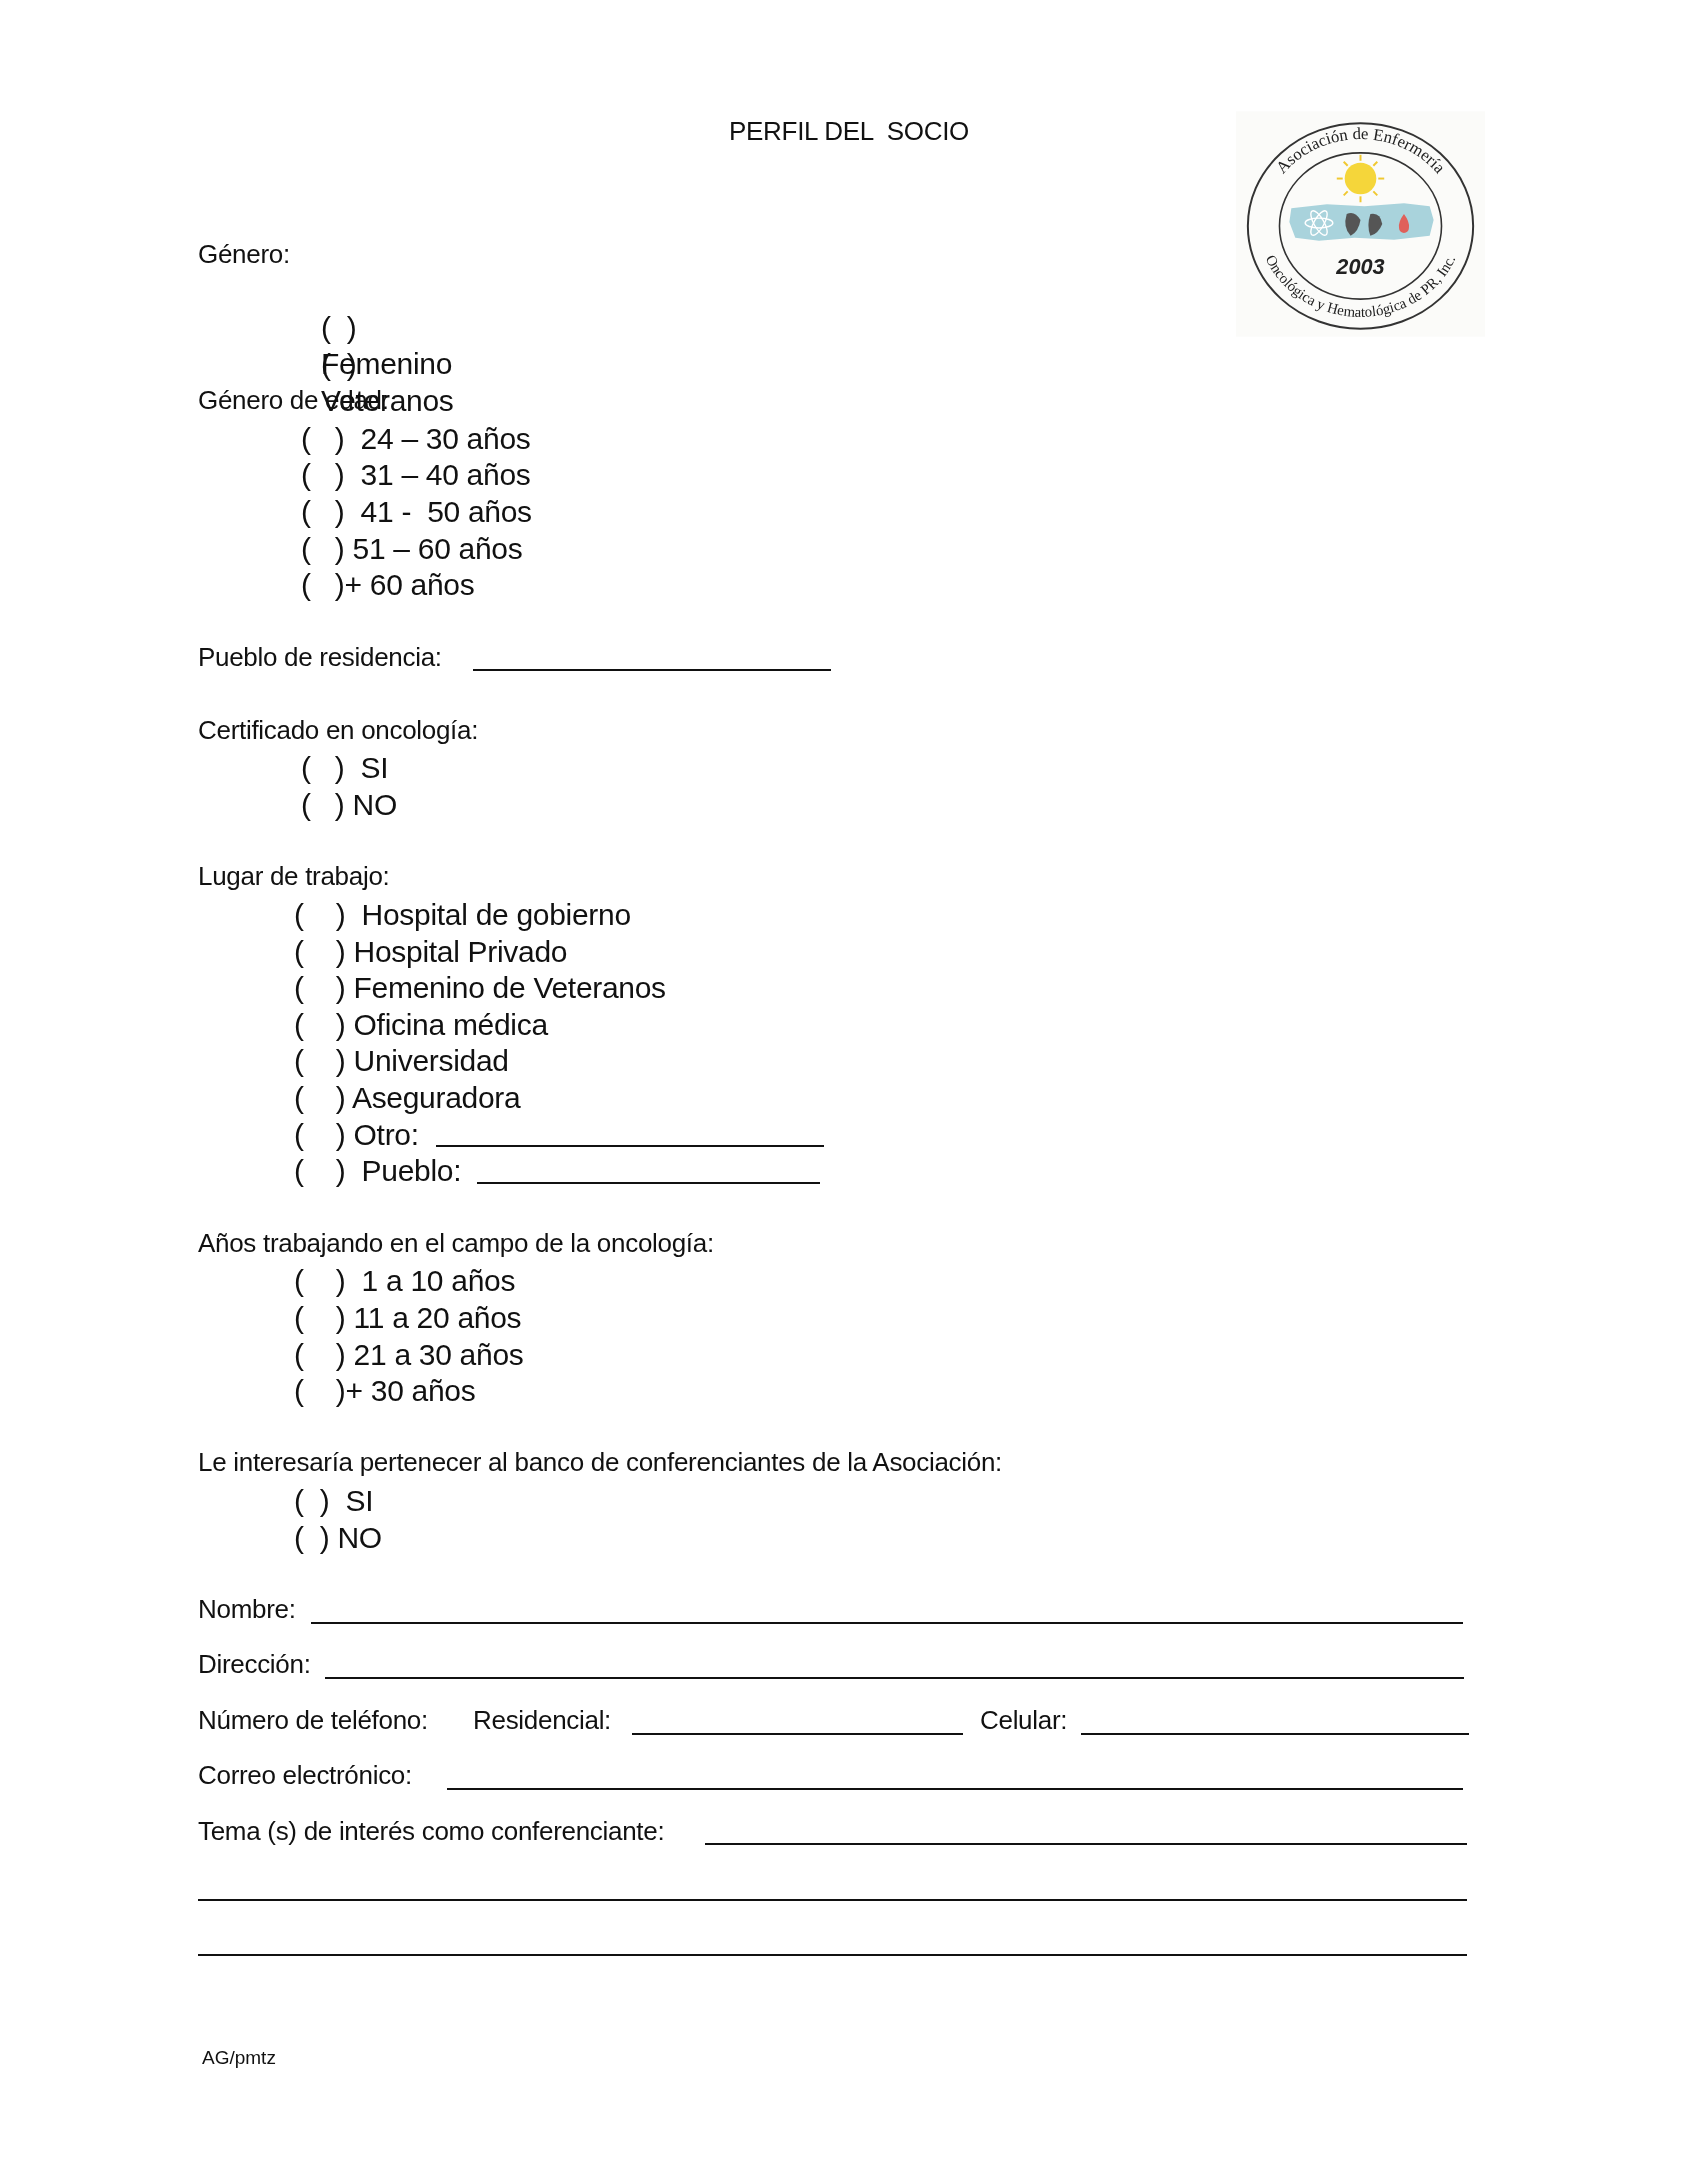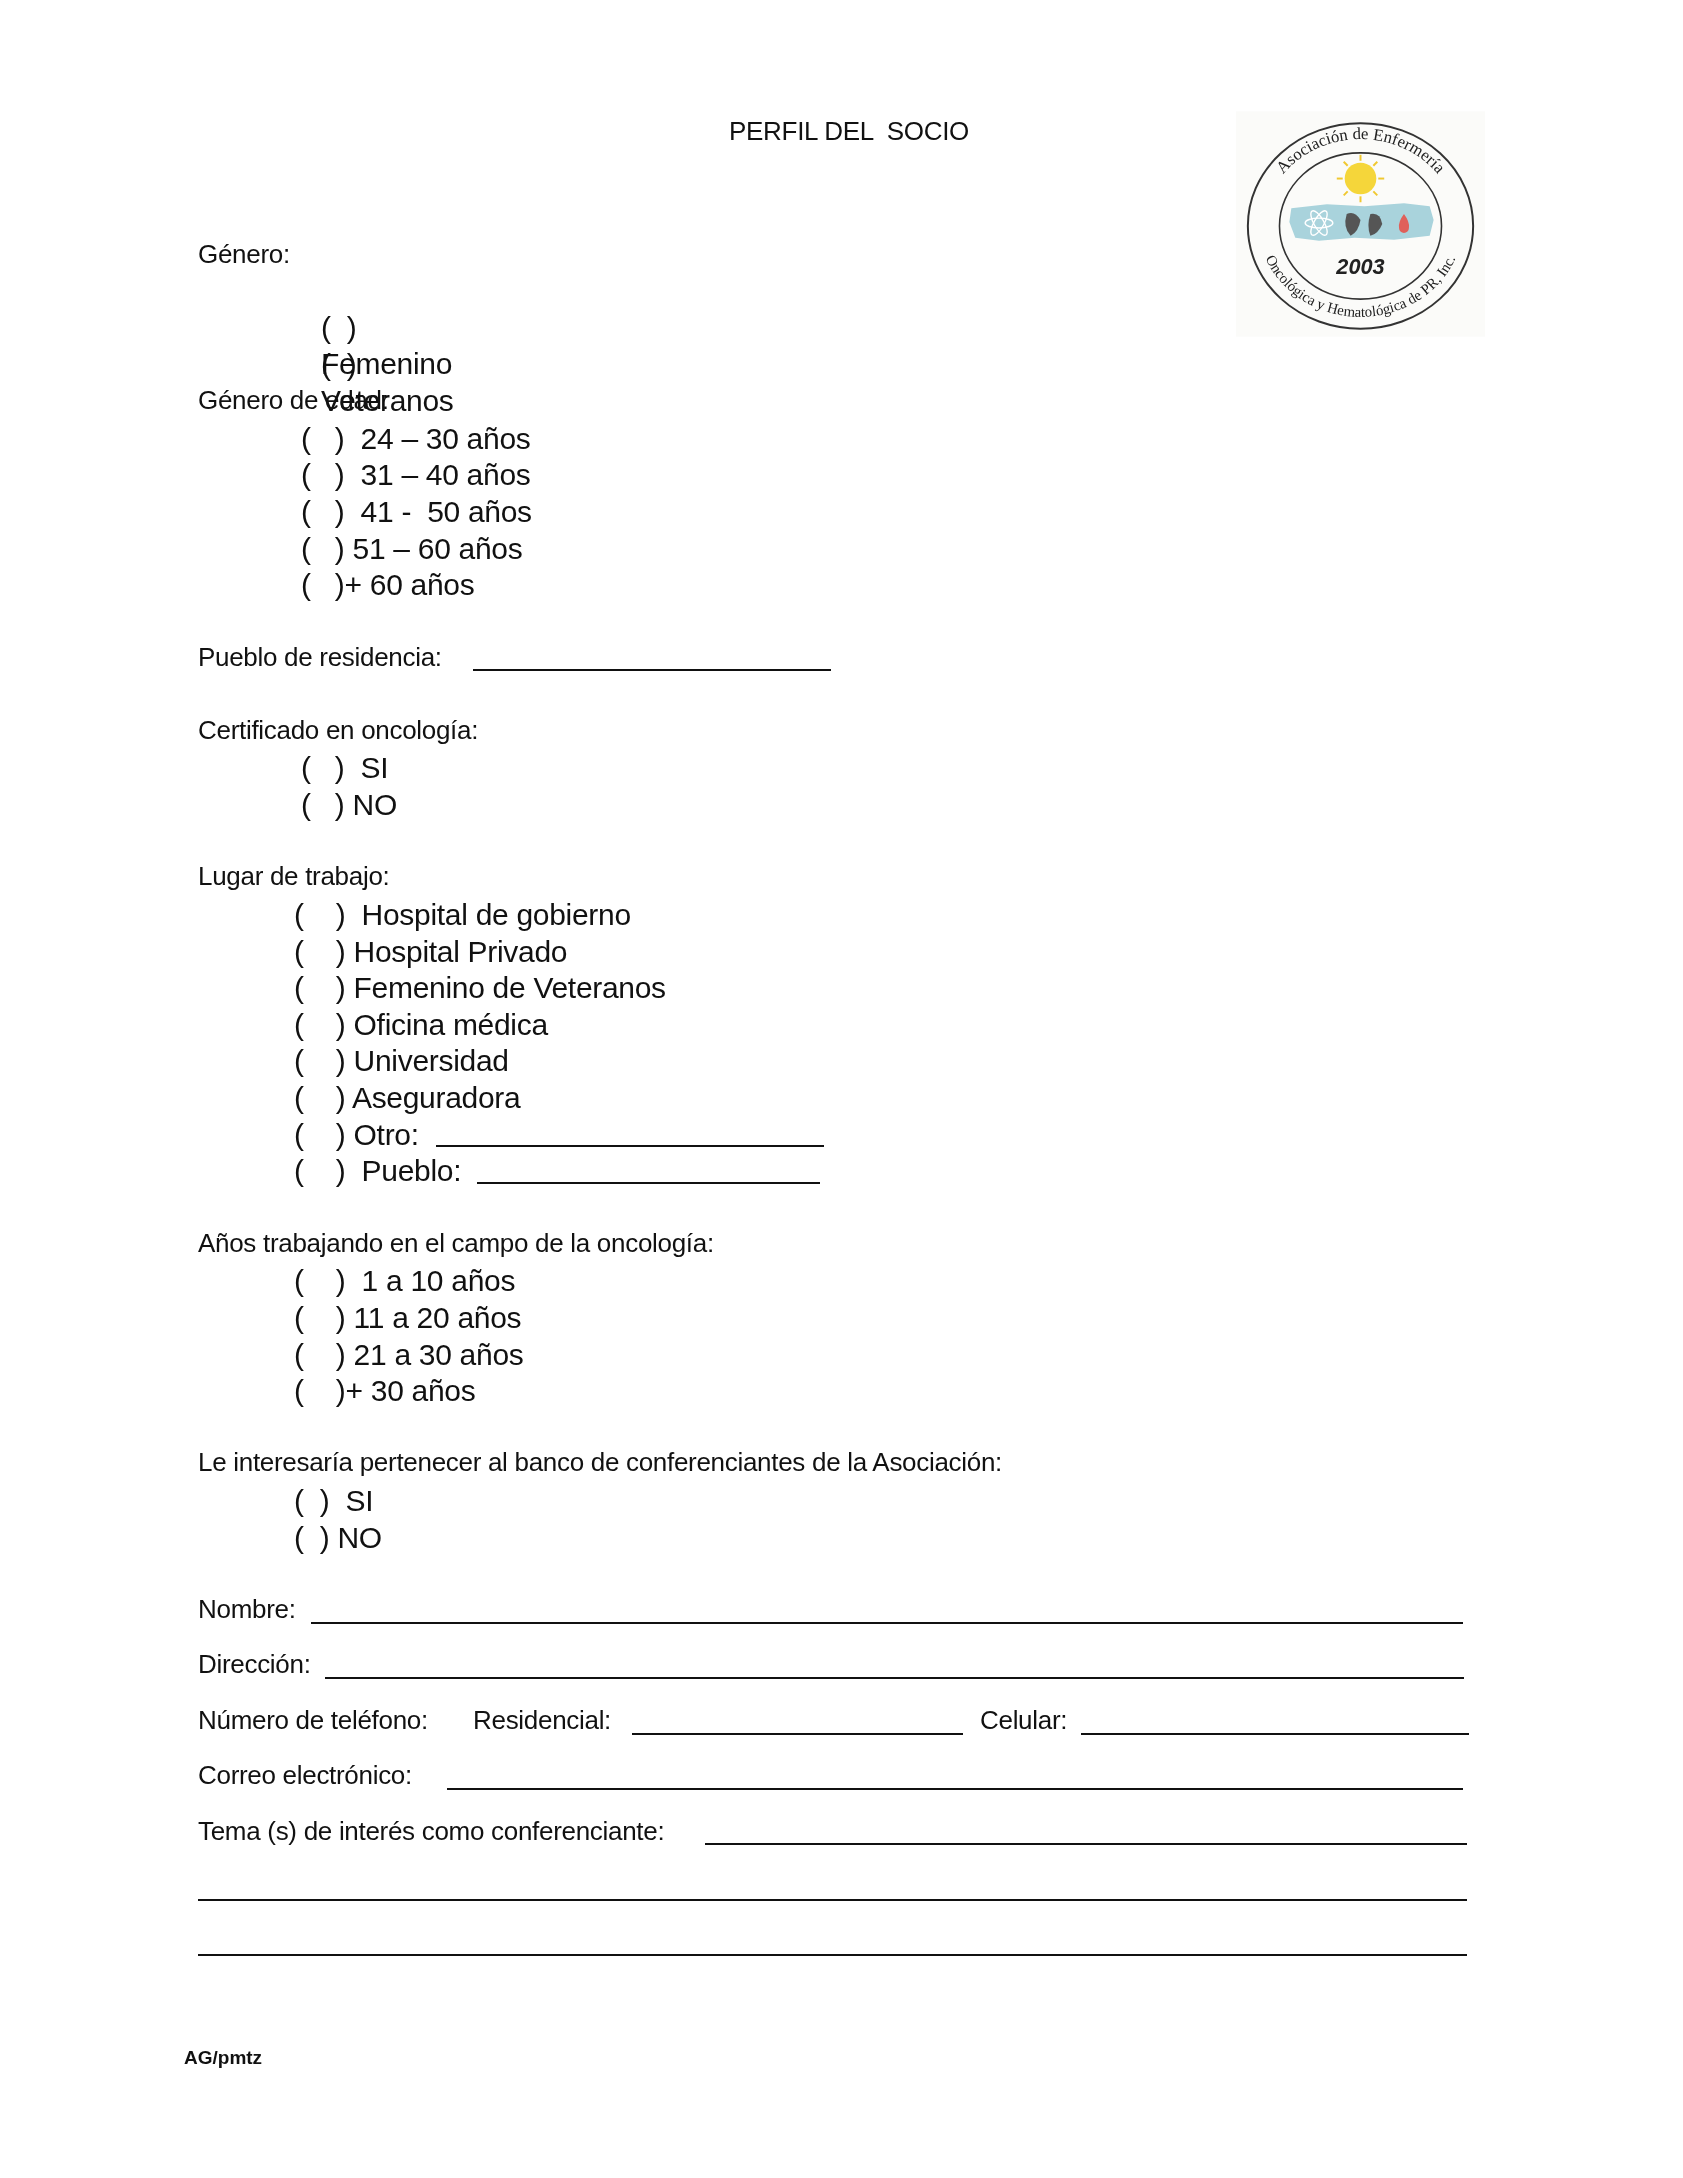--- a/index.html
+++ b/index.html
@@ -6,21 +6,21 @@
   body {
     width: 1683px; height: 2178px; position: relative; overflow: hidden;
     font-family: "Liberation Sans", "DejaVu Sans", sans-serif;
     color: #111111;
   }
   .t { position: absolute; font-size: 26px; line-height: 32px; white-space: pre; letter-spacing: -0.3px; }
   .title { left: 729px; top: 115px; font-size: 26px; }
   .h { left: 198px; }
   .opt { position: absolute; font-size: 30px; line-height: 36px; white-space: pre; letter-spacing: -0.3px; }
   .line { position: absolute; height: 0; border-bottom: 2px solid #111; }
-  .footer { position: absolute; left: 184px; top: 2047px; font-size: 19px; font-weight: bold; }
+  .footer { position: absolute; left: 202px; top: 2047px; font-size: 19px; font-weight: normal; }
   .logo { position: absolute; left: 1236px; top: 111px; width: 249px; height: 226px; }
 </style>
 </head>
 <body>
 
 <div class="t title">PERFIL DEL  SOCIO</div>
 
 <svg class="logo" viewBox="0 0 252 228">
   <rect x="0" y="0" width="252" height="228" fill="#fbfbf9"></rect>
   <ellipse cx="126" cy="116" rx="114" ry="104" fill="none" stroke="#333" stroke-width="2"></ellipse>

